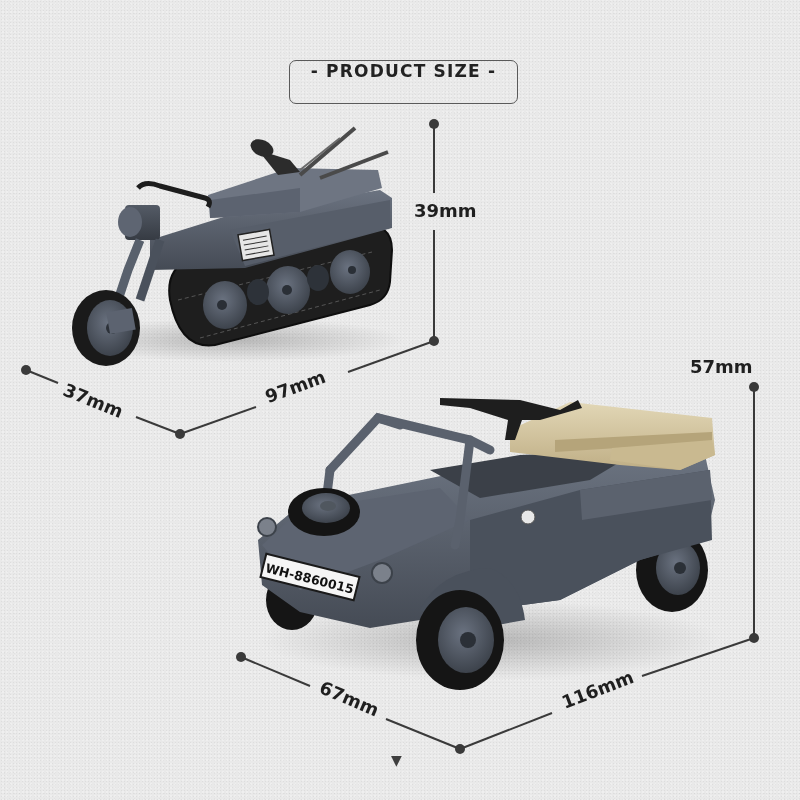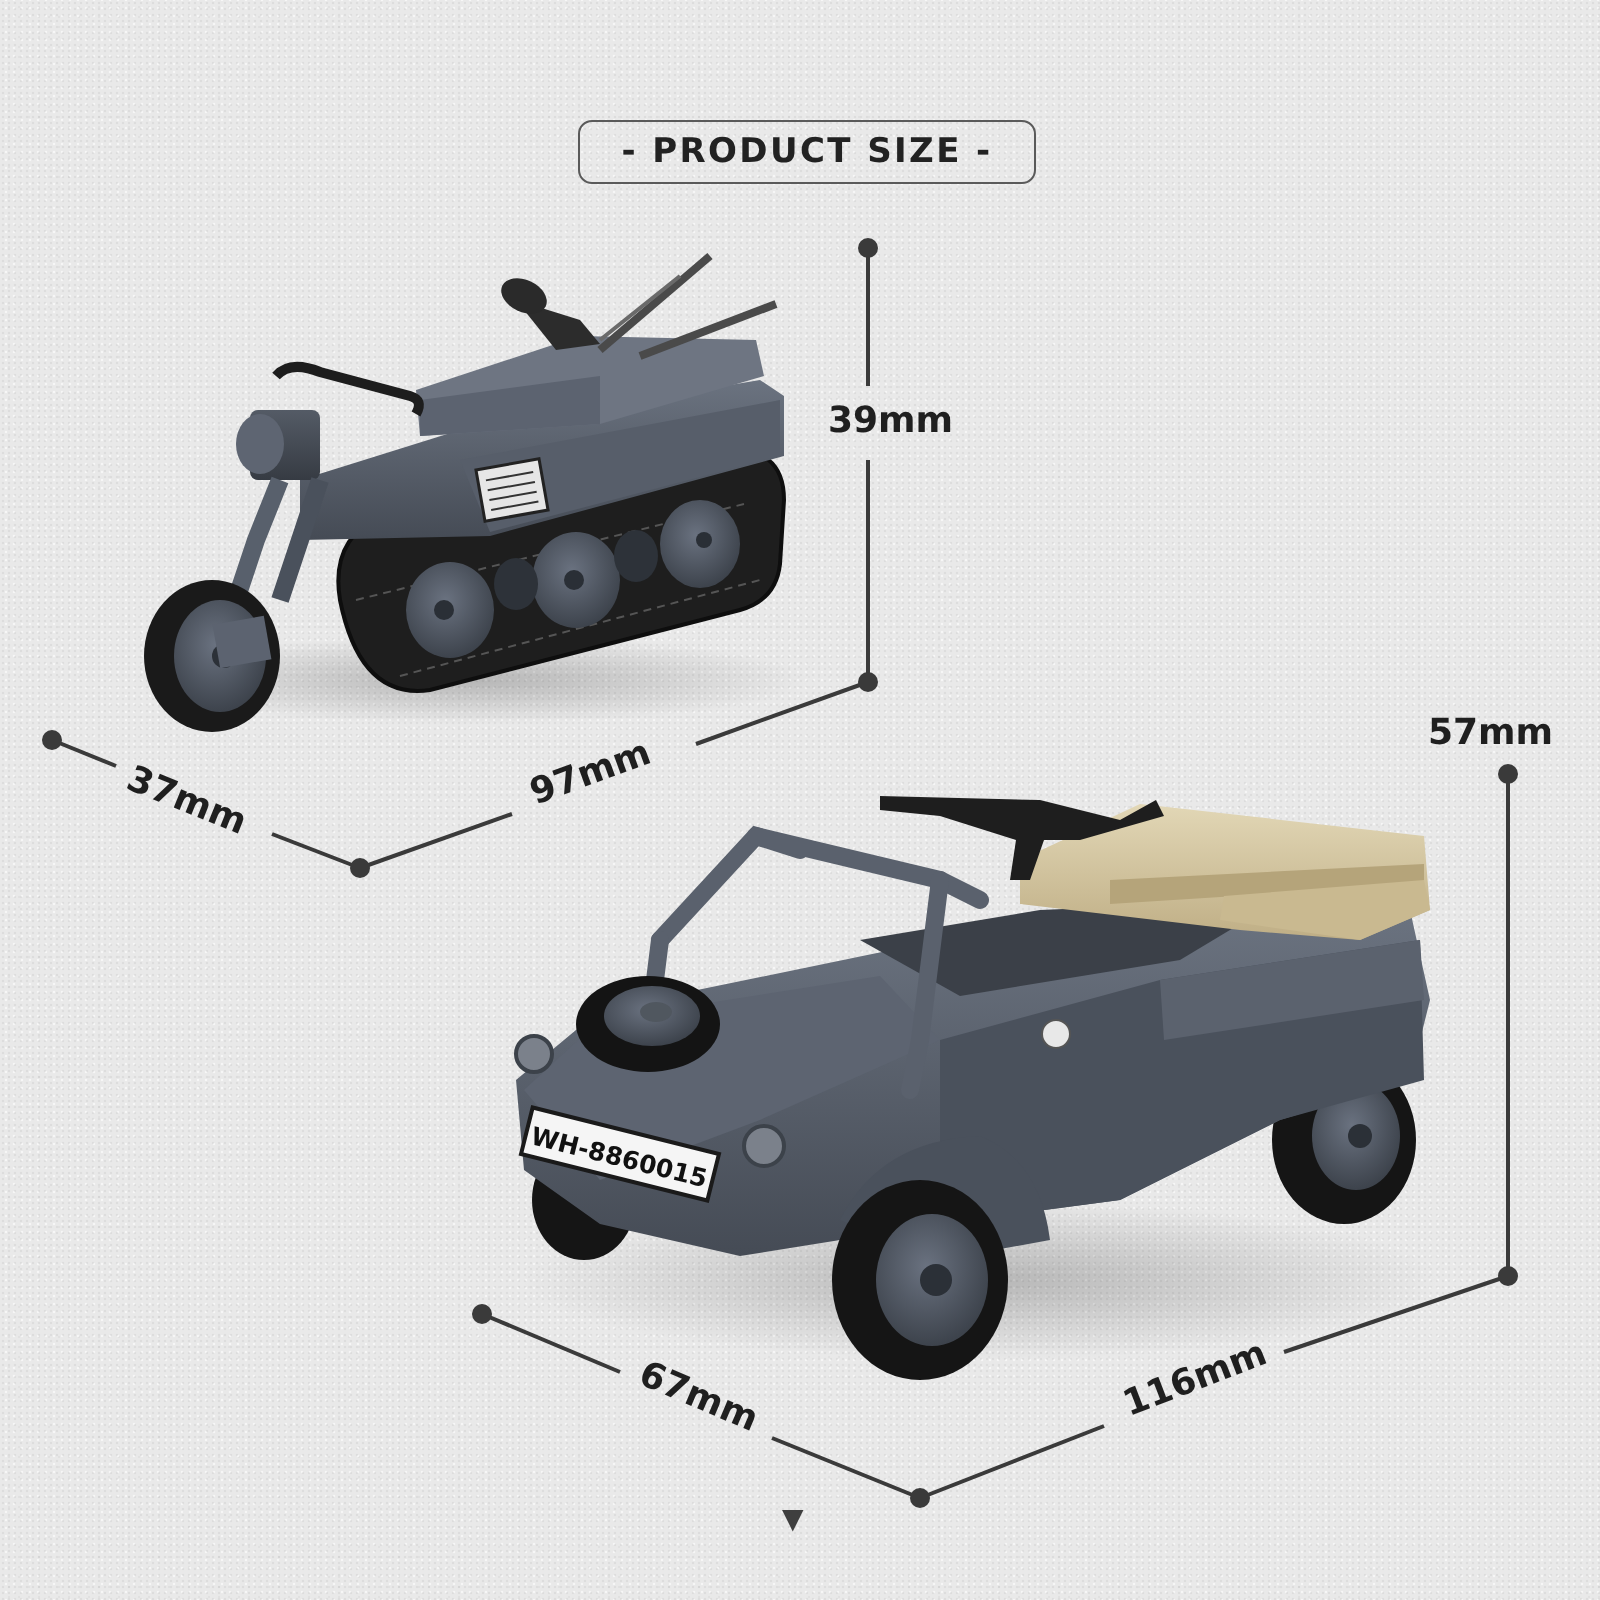--- a/index.html
+++ b/index.html
@@ -11,23 +11,23 @@
   .noise {
     position: absolute; inset: 0;
     background-image:
       radial-gradient(rgba(0,0,0,0.05) 0.6px, transparent 0.8px),
       radial-gradient(rgba(255,255,255,0.6) 0.6px, transparent 0.8px),
       radial-gradient(rgba(0,0,0,0.035) 0.5px, transparent 0.7px);
     background-size: 3px 3px, 4px 4px, 5px 5px;
     background-position: 0 0, 1px 2px, 2px 1px;
   }
   .title-box {
-    position: absolute; left: 289px; top: 60px; width: 229px; height: 32px;
+    position: absolute; left: 289px; top: 60px; width: 229px; height: 44px;
     border: 1.5px solid #5a5a5a; border-radius: 7px; box-sizing: border-box;
-    display: flex; align-items: center; justify-content: center;
+    display: flex; align-items: flex-start; justify-content: center;
     font-weight: bold; font-size: 17px; letter-spacing: 1.2px; color: #222;
   }
   svg.overlay { position: absolute; left: 0; top: 0; }
   .dim-label {
     position: absolute; font-weight: bold; font-size: 18px; color: #1f1f1f;
     white-space: nowrap; transform-origin: center center;
   }
   .plate-text {
     font-family: "DejaVu Sans", sans-serif; font-weight: bold;
   }
@@ -205,17 +205,17 @@
 <div class="dim-label" style="left:414px; top:200px;text-align:right;">
   <span>39mm</span>
 </div>
 
 <div class="dim-label" style="left:318px; top:688px; transform: rotate(23deg);">
   <span>67mm</span>
 </div>
 <div class="dim-label" style="left:560px; top:679px; transform: rotate(-21deg);">
   <span>116mm</span>
 </div>
-<div class="dim-label" style="left:714px; top:356px;">
+<div class="dim-label" style="left:690px; top:356px;">
   <span>57mm</span>
 </div>
 
 <div style="position:absolute; left:391px; top:752px; font-size:14px; color:#3f3f3f;">▼</div>
 
 </body></html>

